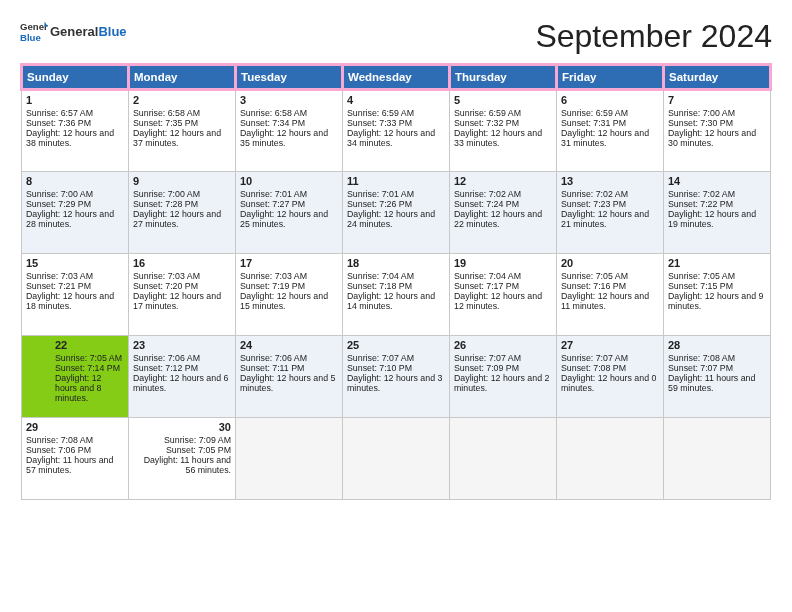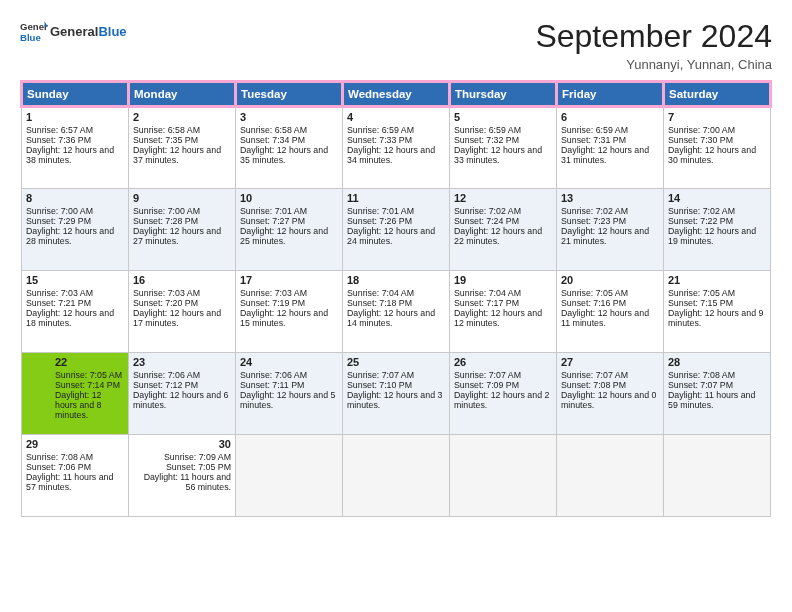--- a/index.html
+++ b/index.html
@@ -97,21 +97,20 @@
         <text x="0" y="14" font-size="11" font-weight="bold" fill="#333" font-family="Arial">General</text>
         <text x="0" y="26" font-size="11" font-weight="bold" fill="#1a6abf" font-family="Arial">Blue</text>
         <polygon points="28,4 32,10 28,10" fill="#1a6abf"></polygon>
       </svg>
       <div class="logo-text">
         <div><span class="general">General</span><span class="blue">Blue</span></div>
       </div>
     </div>
     <div class="title-block">
       <div class="month-title">September 2024</div>
-      <div class="location">Yunnanyi, Yunnan, China</div>
     </div>
   </div>
 
   <table class="calendar">
     <thead>
       <tr>
           <th>Sunday</th>
           <th>Monday</th>
           <th>Tuesday</th>
           <th>Wednesday</th>

